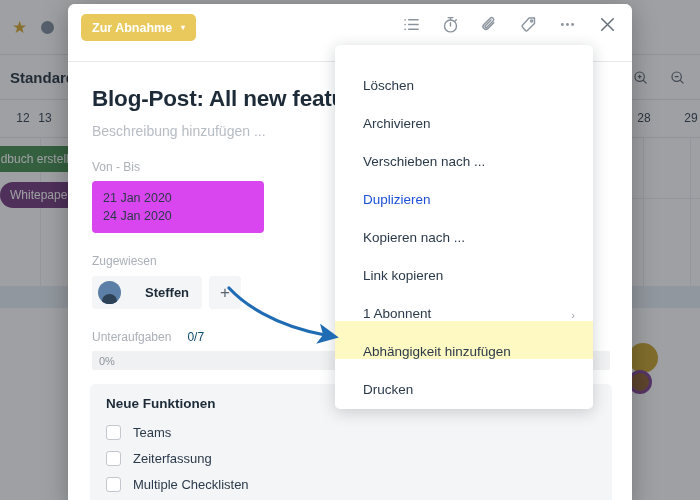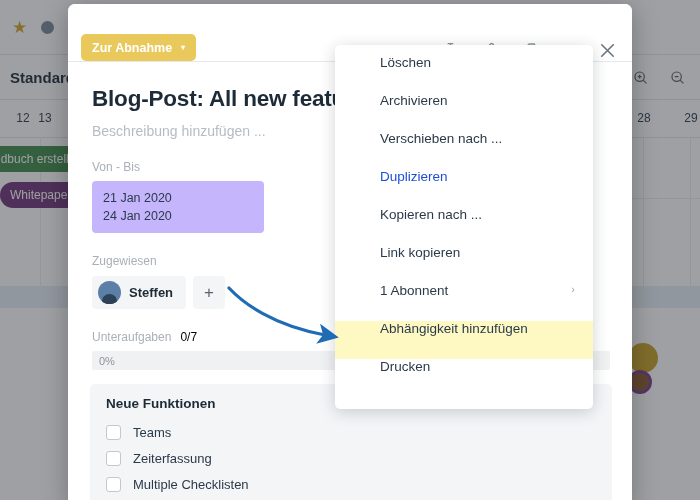--- a/index.html
+++ b/index.html
@@ -76,22 +76,22 @@
   .modal {
     position: absolute; left: 68px; top: 4px; width: 564px; height: 504px;
     background: #f4f5f7;
     border-top-left-radius: 7px; border-top-right-radius: 7px;
     box-shadow: 0 4px 26px rgba(0,0,0,0.28);
     overflow: hidden;
   }
   .modal-header {
     height: 58px; background: #ffffff;
     border-bottom: 1px solid #e6e8eb;
-    display: flex; align-items: flex-end; justify-content: space-between;
-    padding: 0 14px 0 13px;
+    display: flex; align-items: flex-start; justify-content: space-between;
+    padding: 10px 14px 0 13px;
   }
   .status-pill {
     background: #e9c95c; color: #ffffff;
     font-size: 12.5px; font-weight: bold;
     border-radius: 5px; height: 27px;
     display: inline-flex; align-items: center; gap: 9px;
     padding: 0 11px; cursor: pointer; border: none;
   }
   .status-caret { font-size: 8px; opacity: 0.95; }
 
@@ -108,47 +108,47 @@
   .task-desc {
     font-size: 14px; color: #b6bcc4;
     padding: 11px 0 0 24px;
   }
 
   .field-label {
     font-size: 12px; color: #aab0b8; padding-left: 24px; margin-top: 21px;
   }
   .date-box {
     margin: 7px 0 0 24px; width: 172px;
-    background: #c4b5fd; border-radius: 4px;
+    background: #d946ef; border-radius: 4px;
     padding: 8px 11px; font-size: 12.5px; color: #2b3a4a; line-height: 1.45;
     cursor: pointer;
   }
   .assign-row { display: flex; align-items: center; gap: 7px; margin: 8px 0 0 24px; }
   .assignee-chip {
-    display: flex; align-items: center; gap: 8px;
+    display: flex; align-items: center; gap: 24px;
     background: #f4f5f7; border-radius: 4px;
     padding: 5px 13px 5px 6px; cursor: pointer;
   }
   .assignee-av {
     width: 23px; height: 23px; border-radius: 50%;
     background: #5b7fa6; overflow: hidden; position: relative;
   }
   .assignee-av::after {
     content: ""; position: absolute; left: 4px; top: 13px;
     width: 15px; height: 14px; border-radius: 50% 50% 0 0; background: #2d4157;
   }
   .assignee-name { font-size: 13px; font-weight: bold; color: #1d2b39; }
   .add-assignee {
     width: 32px; height: 33px; background: #f4f5f7; border-radius: 4px;
     display: flex; align-items: center; justify-content: center;
     font-size: 17px; color: #5b646e; cursor: pointer; border: none;
   }
 
   .sub-head { font-size: 12px; color: #aab0b8; padding-left: 24px; margin-top: 21px; }
-  .sub-head .count { color: #000000; margin-left: 9px; }
+  .sub-head .count { color: #0c4a6e; margin-left: 16px; }
   .progress-bar {
     margin: 7px 0 0 24px; width: 518px; height: 19px;
     background: #f0f1f3; border-radius: 2px;
     display: flex; align-items: center; padding-left: 7px;
     font-size: 11px; color: #8d949c;
   }
 
   .checklist {
     margin: 14px 0 0 22px; width: 522px;
     background: #f4f5f7; border-radius: 5px;
@@ -170,22 +170,22 @@
 
   
   .ctx-menu {
     position: absolute; left: 335px; top: 45px; width: 258px;
     background: #ffffff; border-radius: 5px;
     box-shadow: 0 3px 16px rgba(20,28,38,0.20);
     padding: 10px 0 12px 0;
     z-index: 40;
   }
   .ctx-item {
-    height: 38px; display: flex; align-items: flex-start; justify-content: space-between;
-    padding: 0 18px 0 45px; font-size: 13.5px; color: #2b3a4a; cursor: pointer;
+    height: 38px; display: flex; align-items: flex-end; justify-content: space-between;
+    padding: 0 18px 0 28px; font-size: 13.5px; color: #2b3a4a; cursor: pointer;
   }
   .ctx-item.disabled { color: #1d4ed8; cursor: default; }
   .ctx-item.highlight { background: #fef9c3; }
   .ctx-chevron { font-size: 11px; color: #9aa1a9; }
 
   
   .annot-arrow { position: absolute; left: 210px; top: 270px; z-index: 60; pointer-events: none; }
 </style>
 </head>
 <body>

